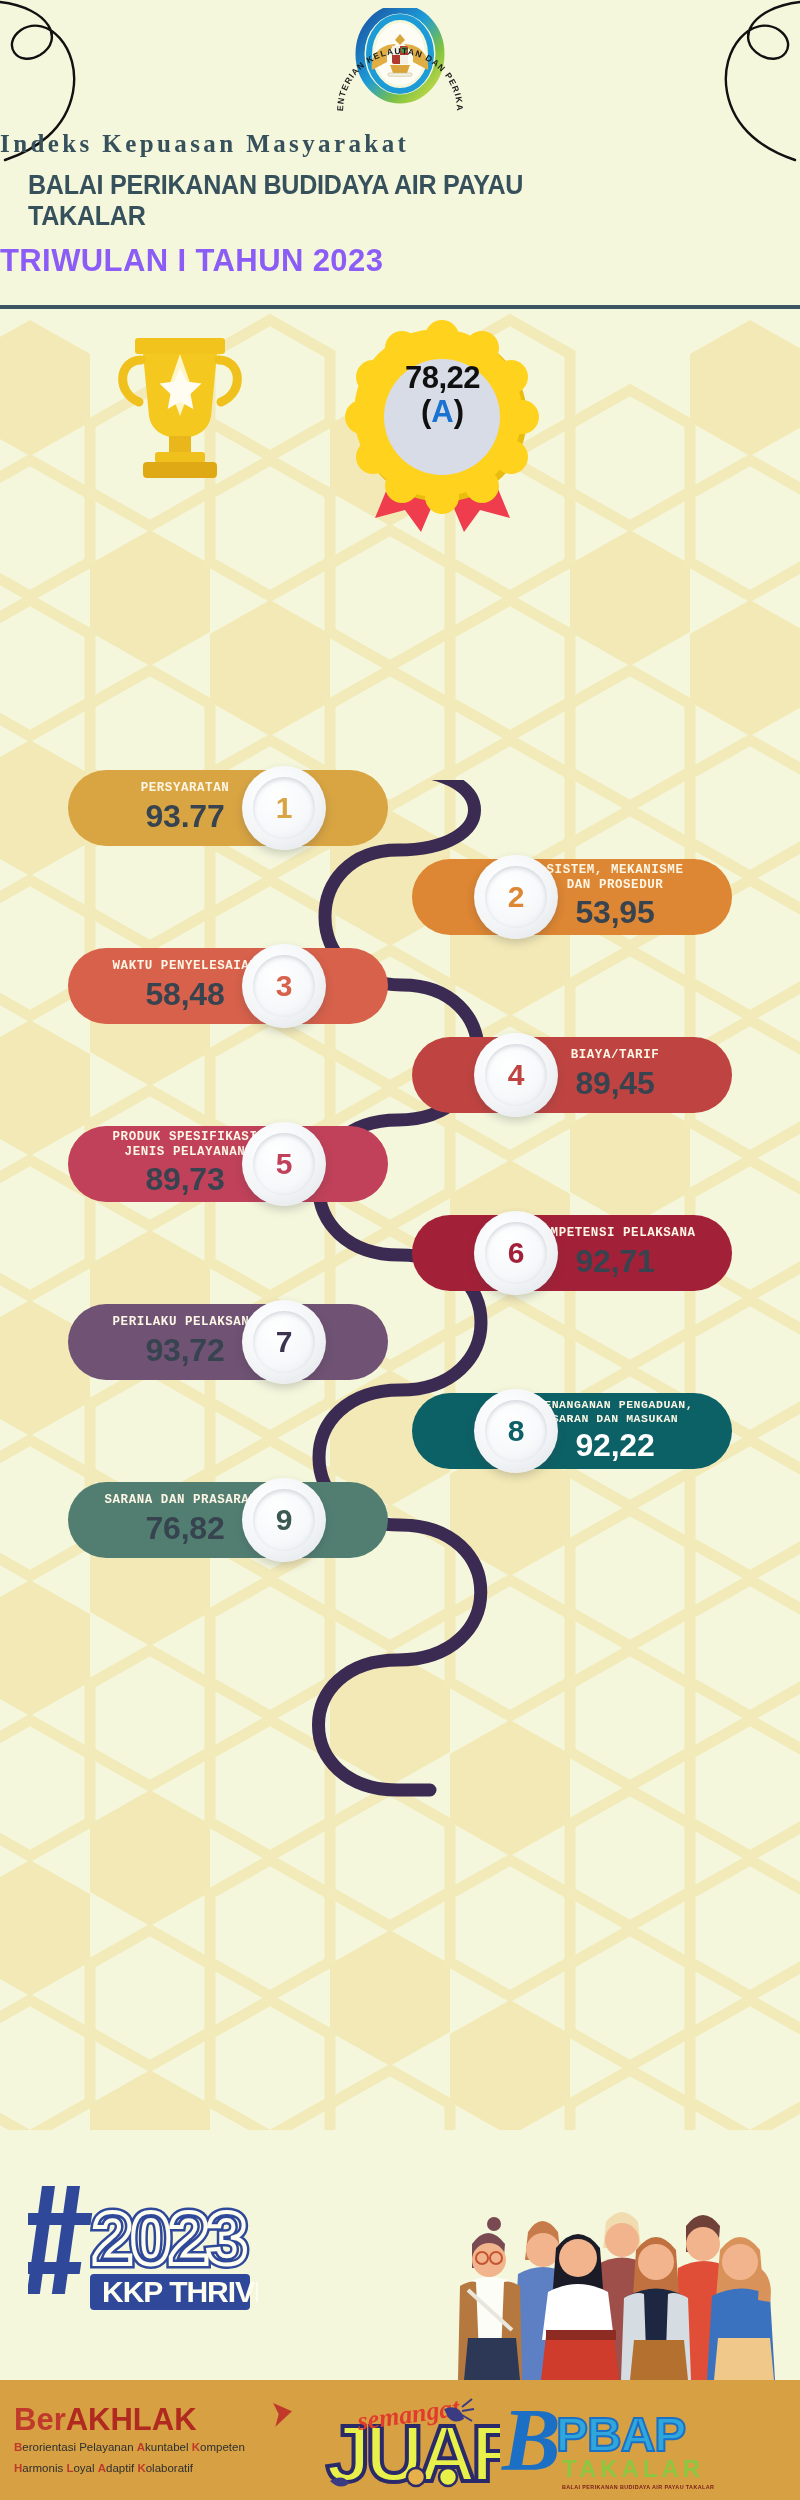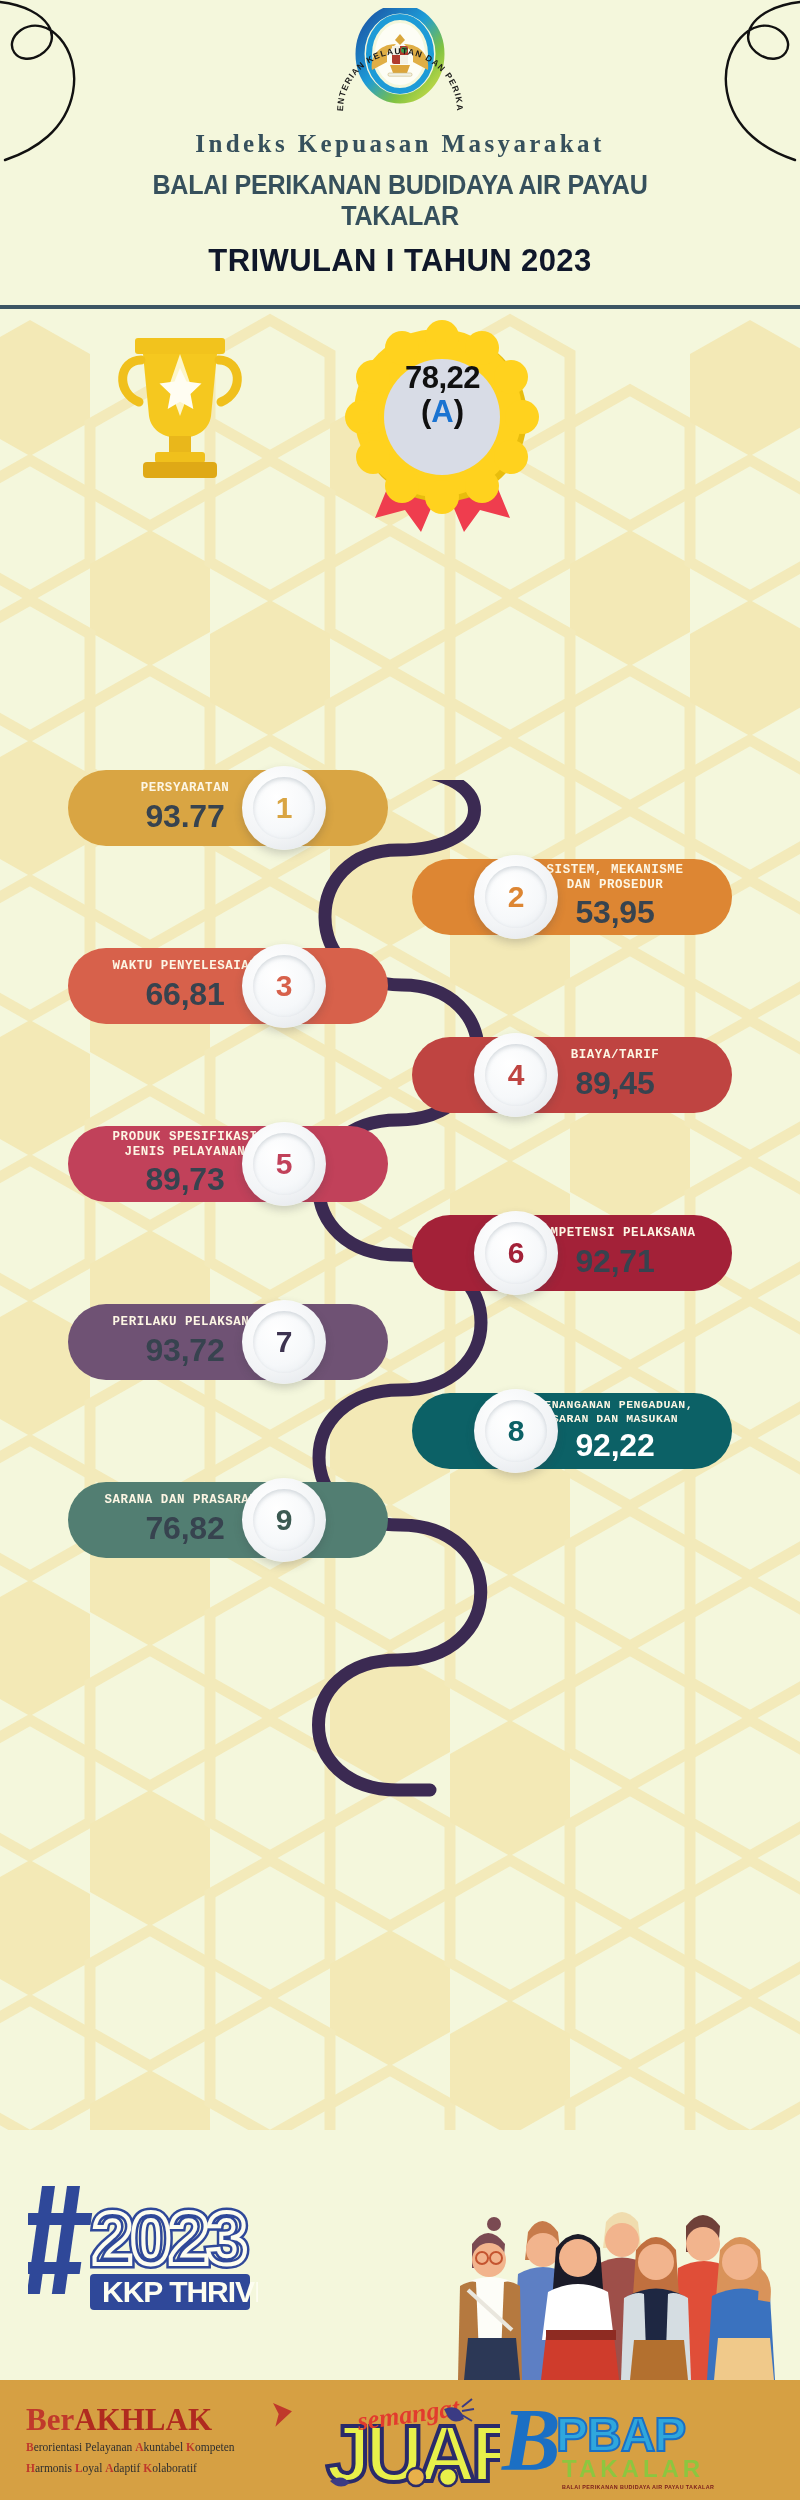--- a/index.html
+++ b/index.html
@@ -16,32 +16,32 @@
   .hexbg svg { display:block; }
 
   
   .header { position:relative; z-index:5; width:800px; height:310px; }
   .swirl { position:absolute; top:0; width:200px; height:200px; }
   .swirl.left { left:-5px; }
   .swirl.right { right:-5px; }
 
   .logo-kkp { position:absolute; left:50%; top:8px; transform:translateX(-50%); width:160px; height:110px; }
 
-  .title-block { position:absolute; top:130px; left:0; width:800px; text-align:center; }
+  .title-block { position:absolute; top:130px; left:0; width:800px; }
   .t-kicker {
     font-family:"Liberation Serif", serif;
     font-weight:700; font-size:25px; letter-spacing:3.4px; color:#36505c;
   }
   .t-main {
     margin-top:12px; font-weight:700; font-size:27px; letter-spacing:-0.3px;
     color:#36505c; line-height:1.16; font-stretch:condensed;
     transform:scaleX(0.93); transform-origin:center;
   }
   .t-sub {
-    margin-top:10px; font-weight:700; font-size:31px; color:#0f172a; letter-spacing:0.4px;
+    margin-top:10px; font-weight:700; font-size:31px; color:#8b5cf6; letter-spacing:0.4px;
   }
   .rule { position:absolute; top:305px; left:0; width:800px; height:4px; background:#3c5563; z-index:6; }
 
   
   .hero { position:relative; z-index:4; height:180px; }
   .trophy { position:absolute; left:105px; top:20px; width:150px; height:160px; }
   .rosette { position:absolute; left:345px; top:10px; width:195px; height:215px; }
   .rosette .score {
     position:absolute; left:0; top:42px; width:195px; text-align:center;
     font-weight:700; font-size:31px; color:#101010; line-height:1.05; letter-spacing:-0.5px;
@@ -89,21 +89,21 @@
   .knob.k-left  { right:62px; }
   .knob.k-right { left:62px; }
 
   
   .thrive { position:absolute; left:28px; top:2160px; width:230px; height:160px; z-index:5; }
   .people { position:absolute; right:0px; top:2140px; width:380px; height:240px; z-index:5; }
   .footer {
     position:absolute; left:0; bottom:0; width:800px; height:120px; z-index:6;
     background:#d6a043; display:flex; align-items:center;
   }
-  .berakhlak { position:relative; width:320px; padding-left:26px;font-family:Liberation Serif, serif; }
+  .berakhlak { position:relative; width:320px; padding-left:14px; }
   .ba-top { font-size:31px; font-weight:700; line-height:1; }
   .ba-top .c1 { color:#c0392b; } .ba-top .c2 { color:#b02a1f; }
   .ba-arrow { position:absolute; right:24px; top:-12px; font-size:34px; color:#c0392b; font-weight:700; transform:scaleX(.7) rotate(-8deg); }
   .ba-line { font-size:11.5px; color:#2f2f2f; line-height:1.45; margin-top:4px; }
   .ba-line i { font-style:normal; color:#c0392b; font-weight:700; }
   .juara { position:relative; width:180px; height:110px; }
   .pbap { position:relative; width:260px; height:110px; }
 </style>
 </head>
 <body>
@@ -354,21 +354,21 @@
           <span style="color:#dd8633">2</span>
         </div>
       </div>
     </div>
 
     <div class="bar-row">
       <div class="pill left" style="background:#d7614b">
         <div class="lbl">
           <div>WAKTU PENYELESAIAN</div>
         </div>
-        <div class="val">66,81</div>
+        <div class="val">58,48</div>
         <div class="knob k-left">
           <span style="color:#d7614b">3</span>
         </div>
       </div>
     </div>
 
     <div class="bar-row">
       <div class="pill right" style="background:#bf4441">
         <div class="lbl">
           <div>BIAYA/TARIF</div>

